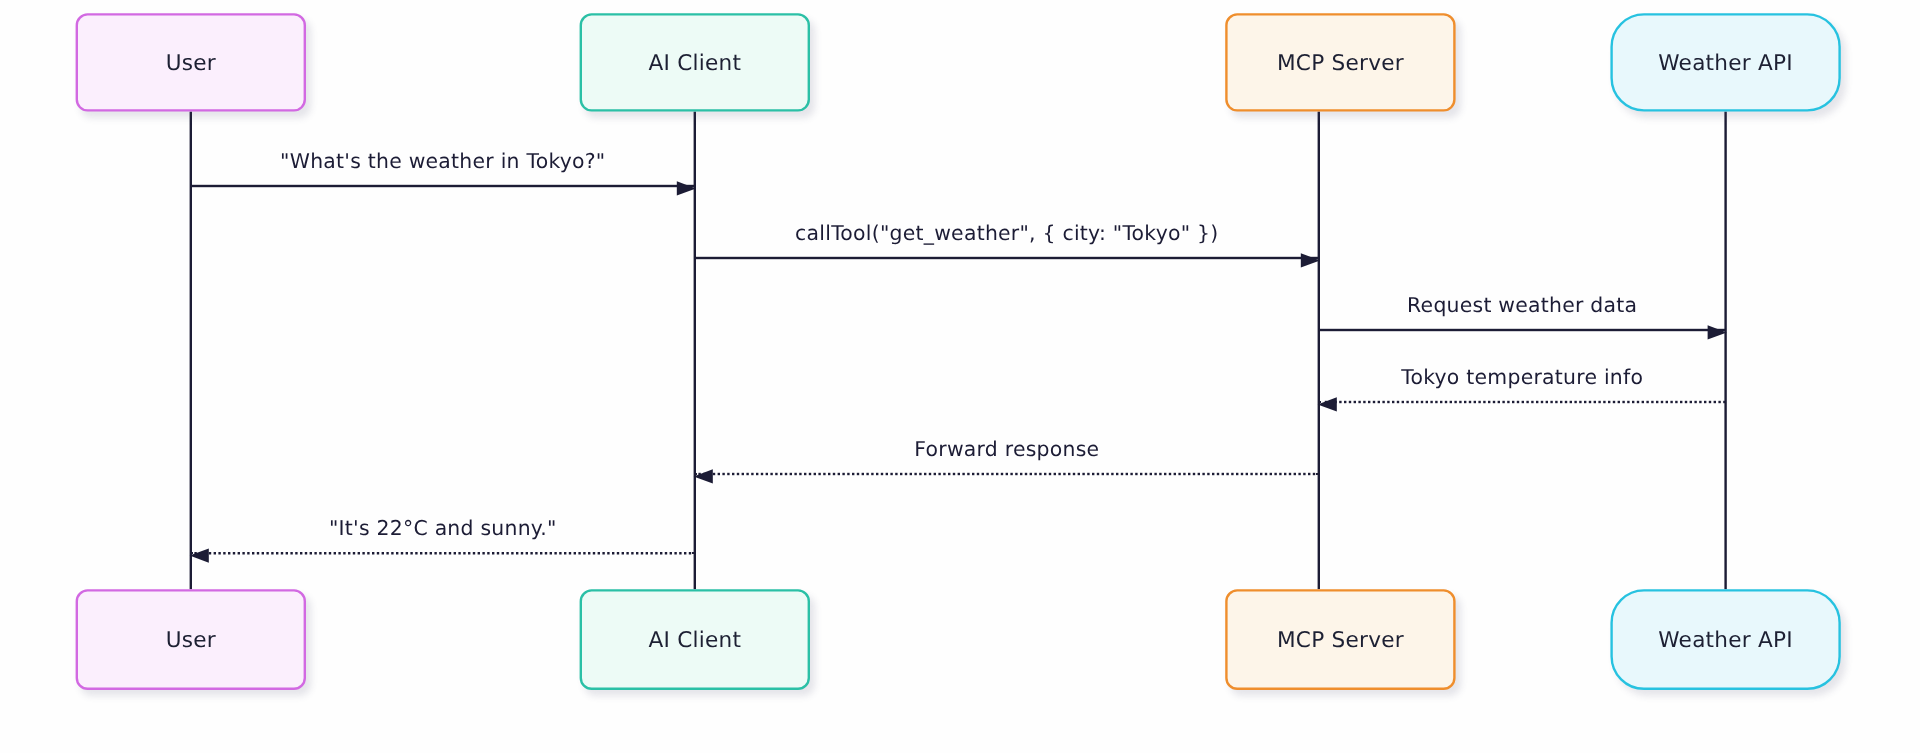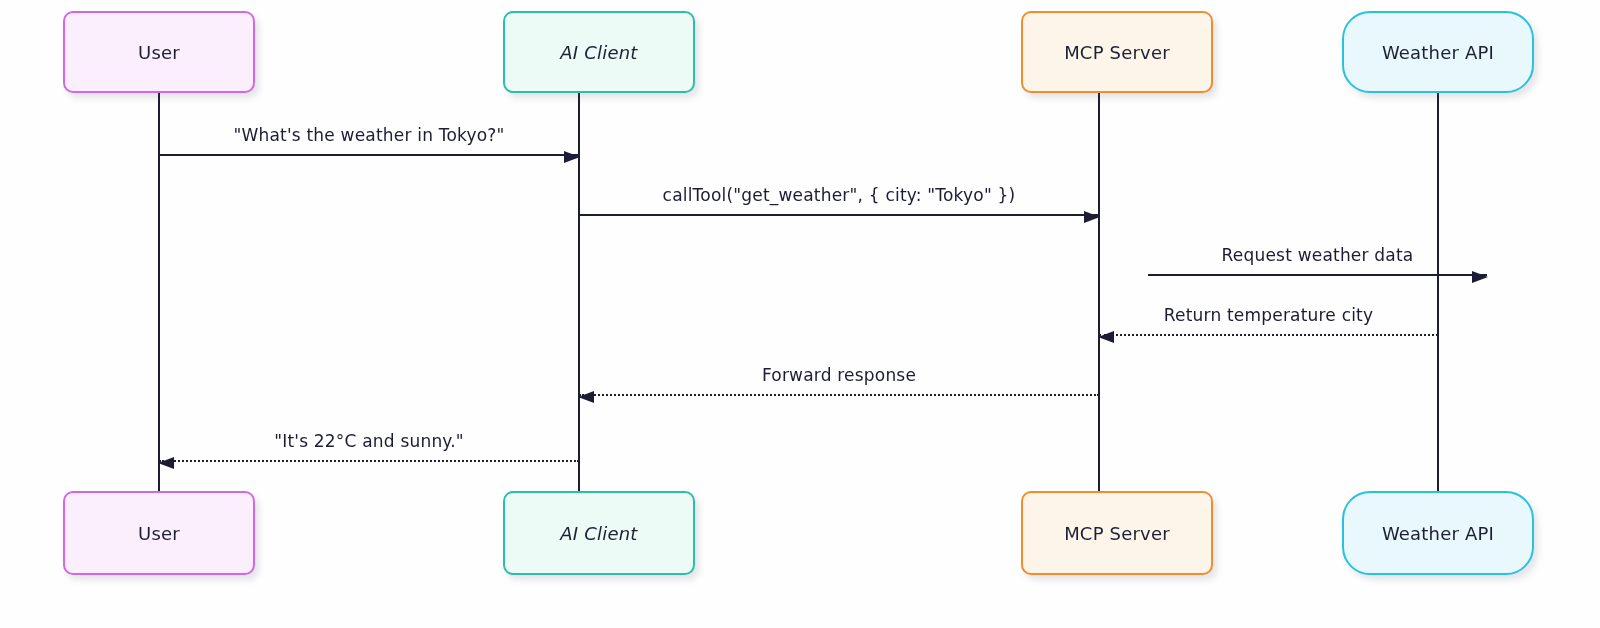--- a/index.html
+++ b/index.html
@@ -28,41 +28,41 @@
     font-size: 18px;
     font-weight: 500;
     letter-spacing: 0.2px;
     color: #1d2033;
     box-shadow: 4px 5px 6px rgba(80, 80, 110, 0.14);
     z-index: 3;
   }
   .row-top    { top: 11px; }
   .row-bottom { top: 491px; height: 84px; }
   .col-0 { left: 63px; justify-content: center;  }
-  .col-1 { left: 503px; font-style: italic; }
+  .col-1 { left: 483px; }
   .col-2 { left: 1003px; margin-left: 18px;}
   .col-3 { left: 1342px; border-radius: 28px;}
   
   .lifeline {
     position: absolute;
     top: 93px;
     height: 398px;
     width: 2px;
     background: #1c1c35;
     z-index: 1;
   }
   .ll-0 { left: 158px; }
   .ll-1 { left: 578px; }
   .ll-2 { left: 1098px; }
   .ll-3 { left: 1437px; }
   
   .message { position: absolute; height: 44px; z-index: 2; }
   .msg-0 { left: 159px;  width: 420px; top: 112px; }
   .msg-1 { left: 579px;  width: 520px; top: 172px; }
-  .msg-2 { left: 1148px; width: 339px; top: 232px; }
+  .msg-2 { left: 1099px; width: 339px; top: 232px; }
   .msg-3 { left: 1099px; width: 339px; top: 292px; }
   .msg-4 { left: 579px;  width: 520px; top: 352px; }
   .msg-5 { left: 159px;  width: 420px; top: 418px; }
   .msg-label {
     position: absolute;
     left: 0; right: 0;
     bottom: 11px;
     text-align: center;
     font-size: 17px;
     letter-spacing: 0.2px;
@@ -137,21 +137,21 @@
   </div>
 
   <div class="message msg-2">
     <div class="msg-label">Request weather data</div>
     <div class="msg-line solid right">
       <span class="arrowhead"></span>
     </div>
   </div>
 
   <div class="message msg-3">
-    <div class="msg-label">Return temperature city</div>
+    <div class="msg-label">Tokyo temperature info</div>
     <div class="msg-line dotted left">
       <span class="arrowhead"></span>
     </div>
   </div>
 
   <div class="message msg-4">
     <div class="msg-label">Forward response</div>
     <div class="msg-line dotted left">
       <span class="arrowhead"></span>
     </div>

